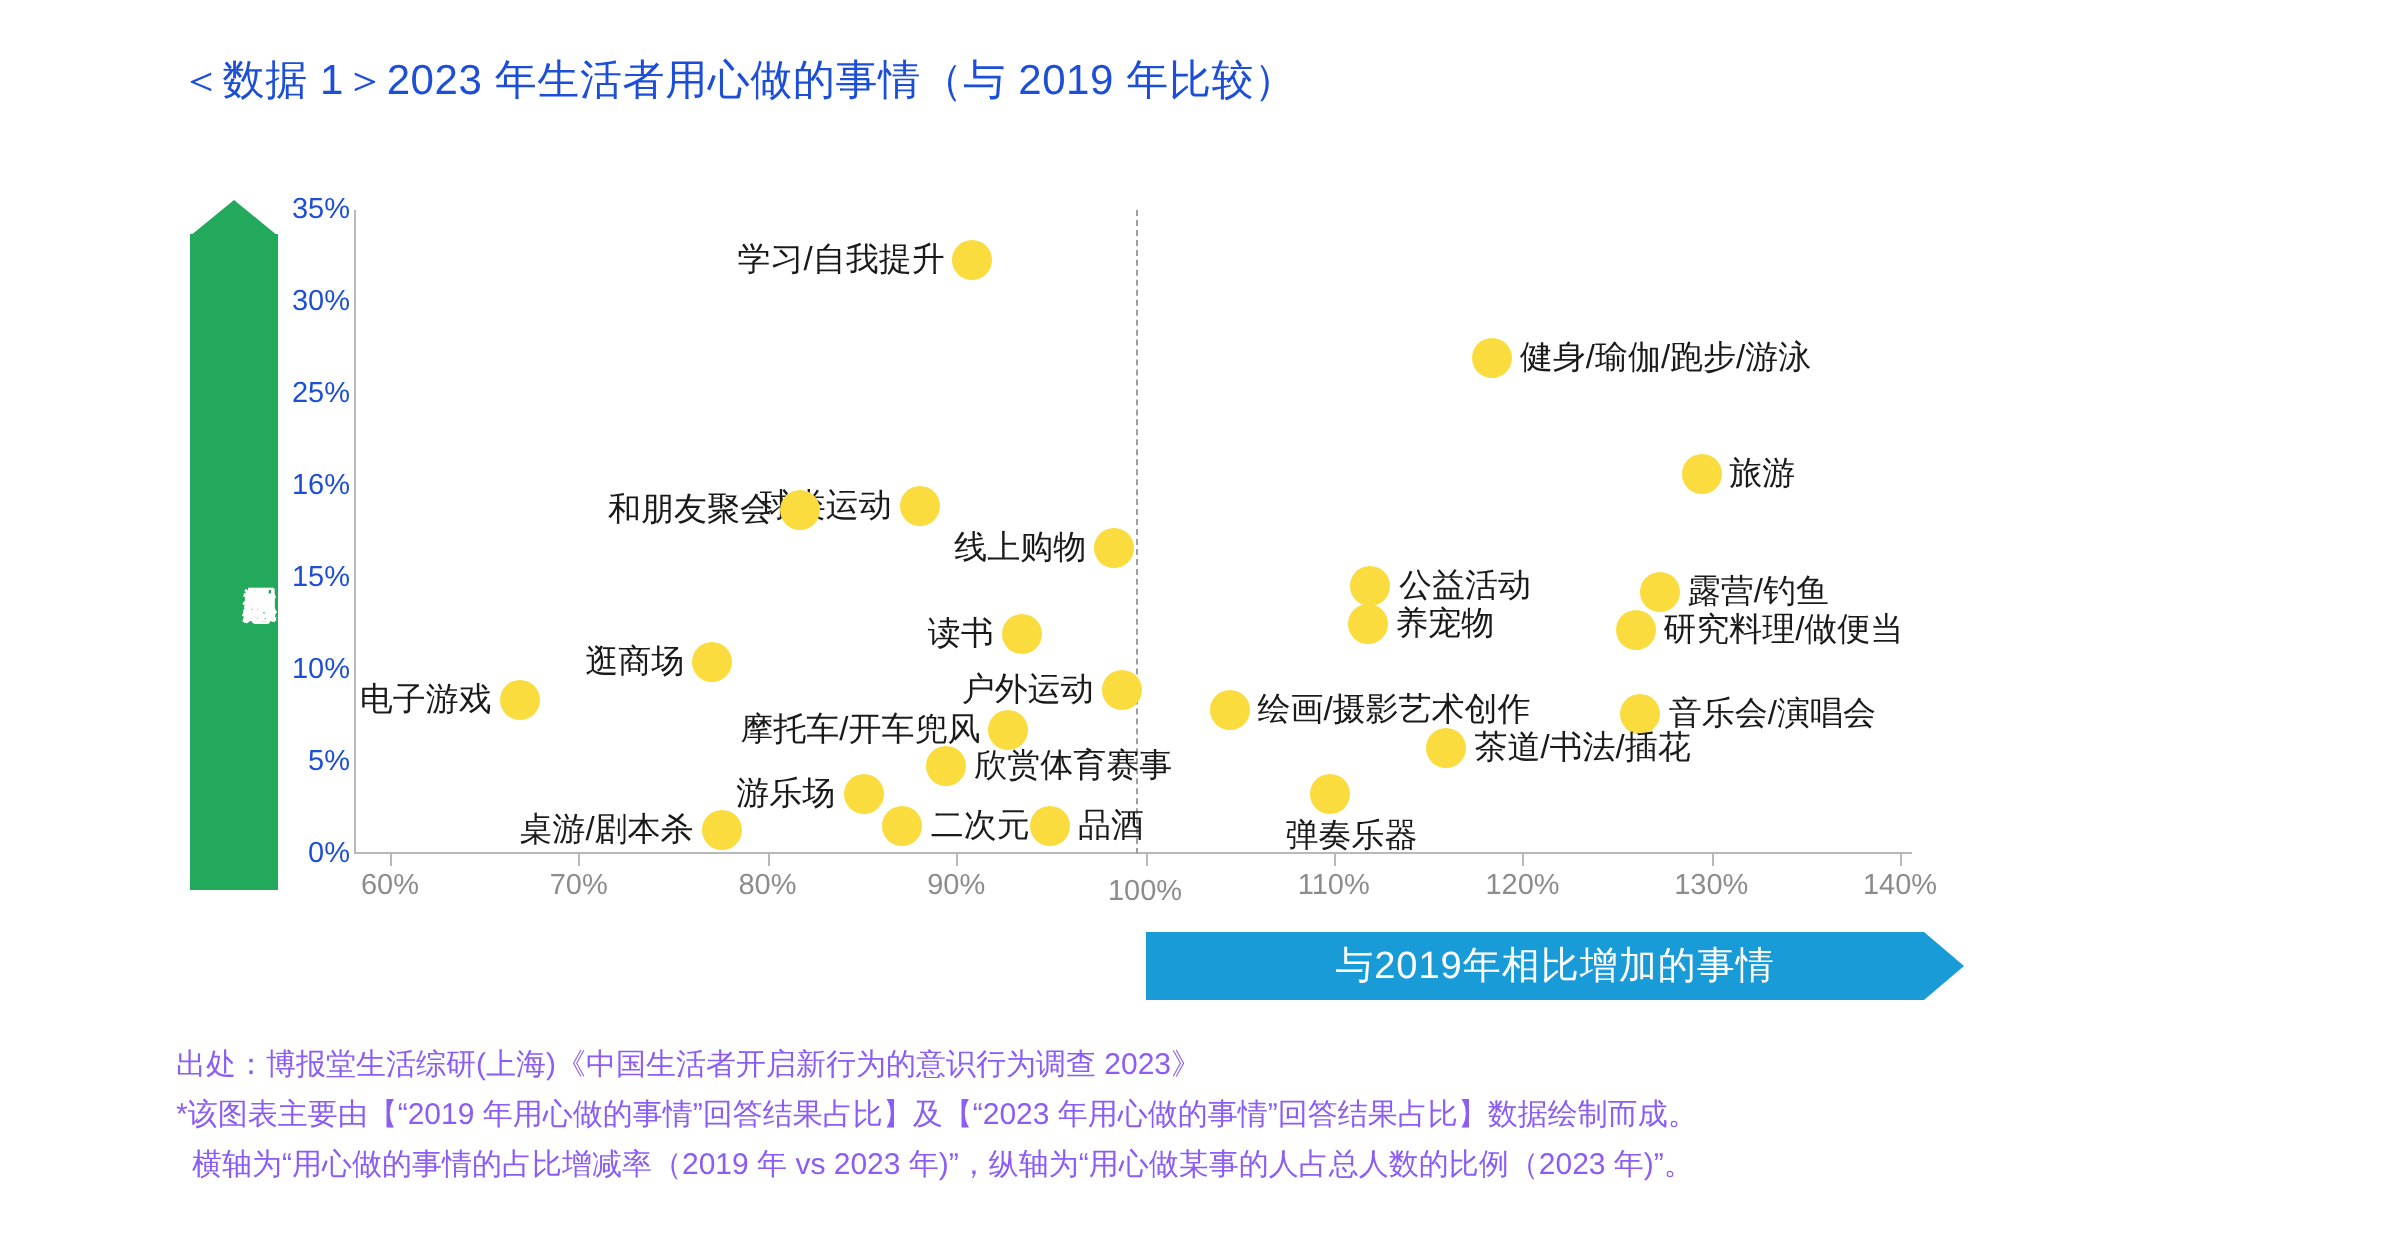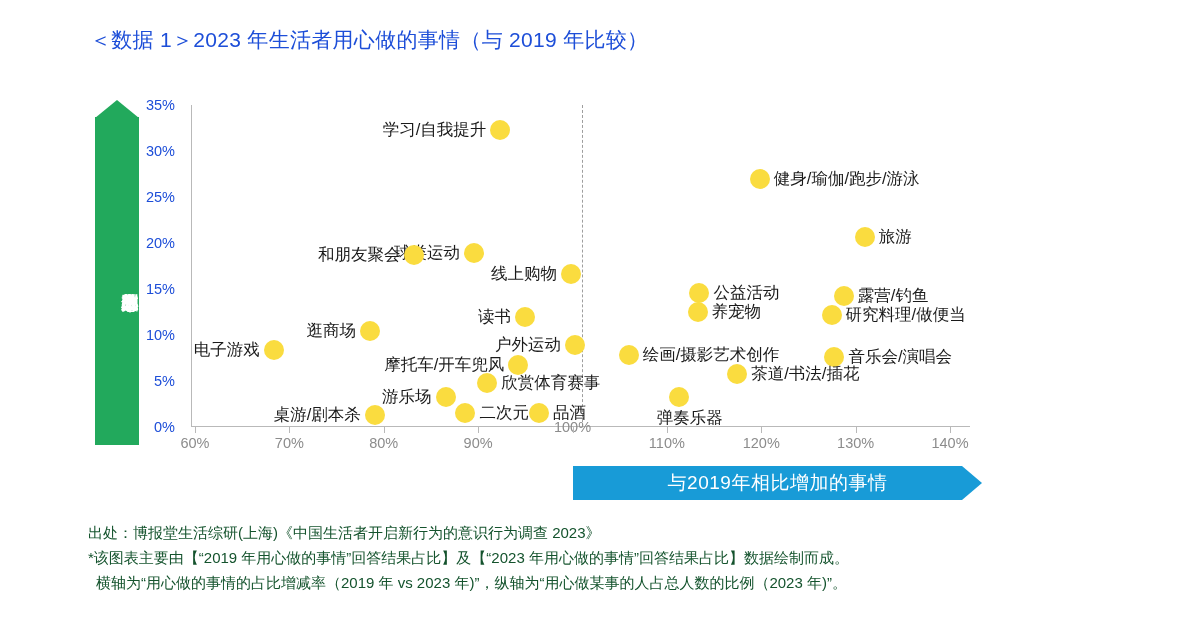--- a/index.html
+++ b/index.html
@@ -14,21 +14,21 @@
   #page{position:relative;width:1200px;height:630px;}
 
   .title{
     position:absolute;left:90px;top:26px;
     font-size:21px;font-weight:400;color:#1d4ed8;
     letter-spacing:.3px;white-space:nowrap;
   }
 
   
   .plot{
-    position:absolute;left:191px;top:105px;
+    position:absolute;left:177px;top:105px;
     width:779px;height:322px;
     border-left:1.5px solid #b9b9b9;
     border-bottom:1.5px solid #b9b9b9;
     box-sizing:border-box;
   }
   .midline{
     position:absolute;left:390px;top:0;
     width:0;height:322px;
     border-left:1.6px dashed #9e9e9e;
   }
@@ -129,21 +129,21 @@
     font-size:16.5px;color:#1a1a1a;
     white-space:nowrap;
     transform:translateY(-50%);
   }
   .dotlabel.right{text-align:left;}
   .dotlabel.left{text-align:right;transform:translate(-100%,-50%);}
 
   
   .notes{
     position:absolute;left:88px;top:520px;
-    font-size:15px;line-height:25px;color:#14532d;
+    font-size:15px;line-height:25px;color:#8b5cf6;
   }
   .notes div{white-space:nowrap;}
   .notes .indent{padding-left:8px;}
 </style>
 </head>
 <body>
 
 <div id="page">
 
   <div class="title">＜数据 1＞2023 年生活者用心做的事情（与 2019 年比较）</div>
@@ -206,35 +206,35 @@
         <div class="dot" style="left: 182.819px; top: 310.04px;"></div>
         <div class="dotlabel left" style="left: 168.819px; top: 310.04px;">桌游/剧本杀</div>
       </div>
   </div>
 
   <div id="yticks-layer">
       <div class="ytick" style="left: 115px; top: 427px; right: auto;">0%</div>
       <div class="ytick" style="left: 115px; top: 381px; right: auto;">5%</div>
       <div class="ytick" style="left: 115px; top: 335px; right: auto;">10%</div>
       <div class="ytick" style="left: 115px; top: 289px; right: auto;">15%</div>
-      <div class="ytick" style="left: 115px; top: 243px; right: auto;">20%</div>
+      <div class="ytick" style="left: 115px; top: 243px; right: auto;">16%</div>
       <div class="ytick" style="left: 115px; top: 197px; right: auto;">25%</div>
       <div class="ytick" style="left: 115px; top: 151px; right: auto;">30%</div>
       <div class="ytick" style="left: 115px; top: 105px; right: auto;">35%</div>
     </div>
   <div id="xticks-layer">
       <div class="xtick" style="left: 195px; top: 435px;">60%</div>
       <div class="xtickmark" style="left: 195px; top: 427px; position: absolute;"></div>
       <div class="xtick" style="left: 289.375px; top: 435px;">70%</div>
       <div class="xtickmark" style="left: 289.375px; top: 427px; position: absolute;"></div>
       <div class="xtick" style="left: 383.75px; top: 435px;">80%</div>
       <div class="xtickmark" style="left: 383.75px; top: 427px; position: absolute;"></div>
       <div class="xtick" style="left: 478.125px; top: 435px;">90%</div>
       <div class="xtickmark" style="left: 478.125px; top: 427px; position: absolute;"></div>
-      <div class="xtick" style="left: 572.5px; top: 419px;">100%</div>
+      <div class="xtick" style="left: 572.5px; top: 438px;">100%</div>
       <div class="xtickmark" style="left: 572.5px; top: 427px; position: absolute;"></div>
       <div class="xtick" style="left: 666.875px; top: 435px;">110%</div>
       <div class="xtickmark" style="left: 666.875px; top: 427px; position: absolute;"></div>
       <div class="xtick" style="left: 761.25px; top: 435px; text-align: center;">120%</div>
       <div class="xtickmark" style="left: 761.25px; top: 427px; position: absolute;"></div>
       <div class="xtick" style="left: 855.625px; top: 435px;">130%</div>
       <div class="xtickmark" style="left: 855.625px; top: 427px; position: absolute;"></div>
       <div class="xtick" style="left: 950px; top: 435px;">140%</div>
       <div class="xtickmark" style="left: 950px; top: 427px; position: absolute;"></div>
     </div>

